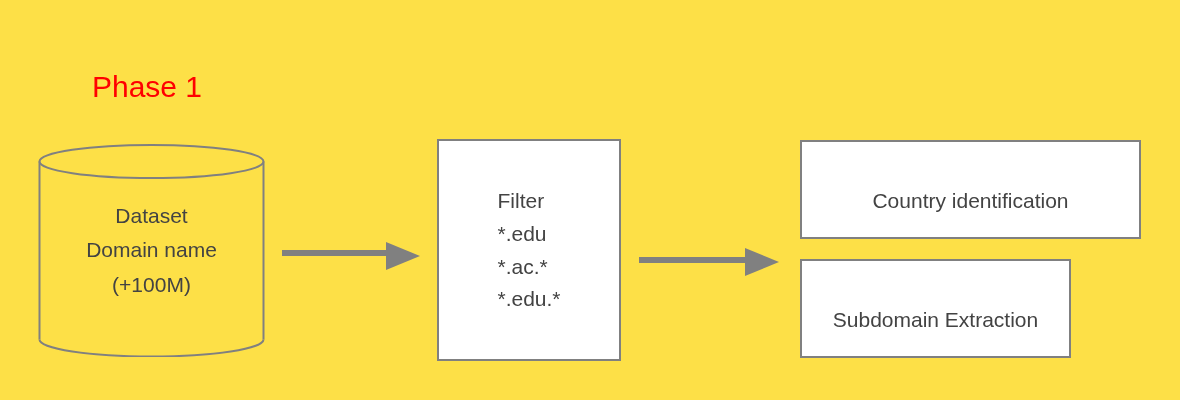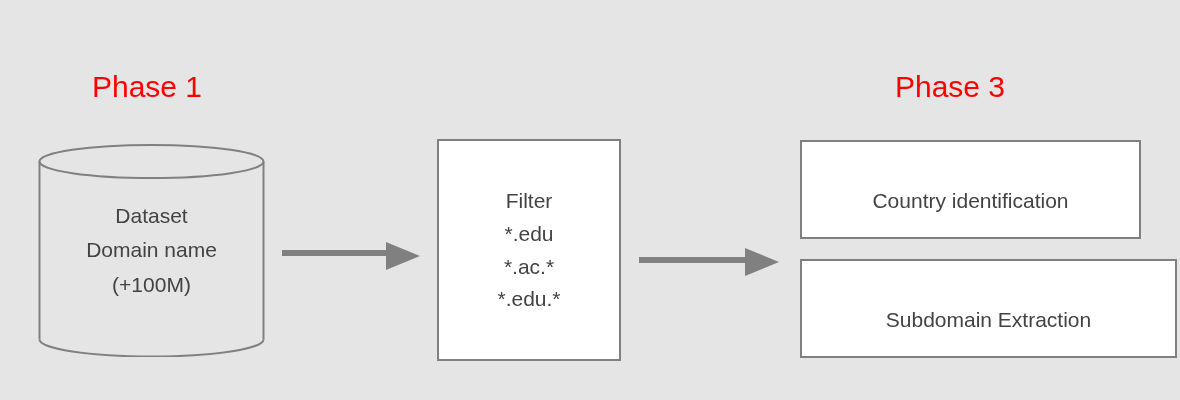--- a/index.html
+++ b/index.html
@@ -4,21 +4,21 @@
 <style>
   html, body {
     margin: 0;
     padding: 0;
     background: #ffffff;
   }
   #canvas {
     position: relative;
     width: 1180px;
     height: 400px;
-    background: #e5e5e5;
+    background: #fde047;
     overflow: hidden;
     font-family: "Liberation Sans", "DejaVu Sans", sans-serif;
   }
 
   
   .phase-label {
     position: absolute;
     color: #ff0000;
     font-size: 30px;
     line-height: 1;
@@ -70,38 +70,38 @@
   }
   #filter-box {
     left: 437px;
     top: 139px;
     width: 184px;
     height: 222px;
   }
   .filter-lines {
     display: flex;
     flex-direction: column;
-    align-items: center;
+    align-items: flex-start;
     justify-content: center;
     gap: 3px;
     color: #434343;
     font-size: 21px;
     line-height: 1.42;
     text-align: center;
   }
   #country-box {
     left: 800px;
     top: 140px;
     width: 341px;
     height: 99px;
   }
   #subdomain-box {
     left: 800px;
     top: 259px;
-    width: 377px;
+    width: 271px;
     height: 99px;
   }
   .box-label {
     color: #434343;
     font-size: 21px;
     line-height: 1.3;
     text-align: center;
     white-space: nowrap;
     margin-top: 22px;
   }
@@ -154,21 +154,20 @@
     </div>
   </div>
 
   <div class="arrow" id="arrow-2">
     <svg width="142" height="34" viewBox="0 0 142 34">
       <path d="M0,16 L110,16" stroke="#808080" stroke-width="6" fill="none"></path>
       <polygon points="106,4 140,18 106,32" fill="#808080"></polygon>
     </svg>
   </div>
 
-  <div class="phase-label" id="phase3-label">Phase 3</div>
 
   <div class="rect-box" id="country-box">
     <span class="box-label">Country identification</span>
   </div>
 
   <div class="rect-box" id="subdomain-box">
     <span class="box-label">Subdomain Extraction</span>
   </div>
 
 </div>

